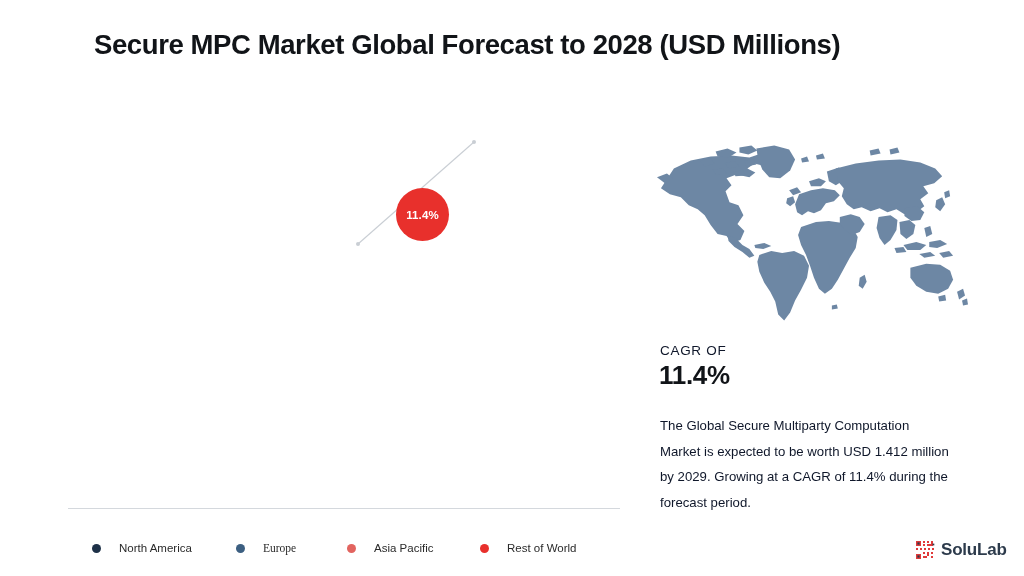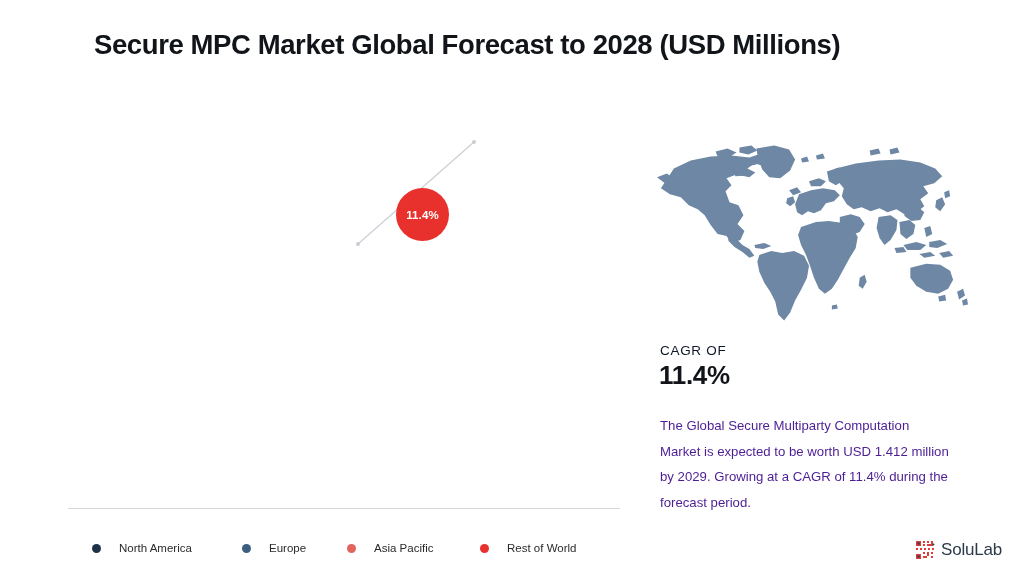--- a/index.html
+++ b/index.html
@@ -55,31 +55,31 @@
   .cagr-label{
     position:absolute;left:660px;top:343px;
     font-size:13.5px;color:#0f172a;letter-spacing:0.7px;
   }
   .cagr-value{
     position:absolute;left:659px;top:360px;
     font-size:26px;font-weight:bold;color:#111418;letter-spacing:-0.3px;
   }
   .desc{
     position:absolute;left:660px;top:413px;width:292px;
-    font-size:13.2px;line-height:1.95;color:#4c1d95;
+    font-size:13.2px;line-height:1.95;color:#0f172a;
   }
 
   
   .logo{
     position:absolute;left:916px;top:539px;height:22px;
     display:flex;align-items:center;gap:5px;
   }
   .logo-mark{width:20px;height:18px;flex:0 0 auto;}
   .logo-text{
-    font-size:17px;font-weight:400;color:#2c3a4b;letter-spacing:-0.2px;
+    font-size:17px;font-weight:700;color:#2c3a4b;letter-spacing:-0.2px;
   }
 </style>
 </head>
 <body>
 
 <div class="canvas">
 
   <div class="title">Secure MPC Market Global Forecast to 2028 (USD Millions)</div>
 
   <div class="chart">
@@ -111,21 +111,21 @@
     </svg>
     <div class="callout-badge">
       <span>11.4%</span>
     </div>
 
     <div class="legend">
       <div class="legend-item" style="left:0px;">
         <span class="legend-dot" style="background:#1e3148;"></span>
         <span>North America</span>
       </div>
-      <div class="legend-item" style="left:150px;">
+      <div class="legend-item" style="left:144px;font-family:Liberation Serif, serif;">
         <span class="legend-dot" style="background:#3c5f81;"></span>
         <span>Europe</span>
       </div>
       <div class="legend-item" style="left:255px;">
         <span class="legend-dot" style="background:#e2645f;"></span>
         <span>Asia Pacific</span>
       </div>
       <div class="legend-item" style="left:388px;">
         <span class="legend-dot" style="background:#e8302c;"></span>
         <span>Rest of World</span>

